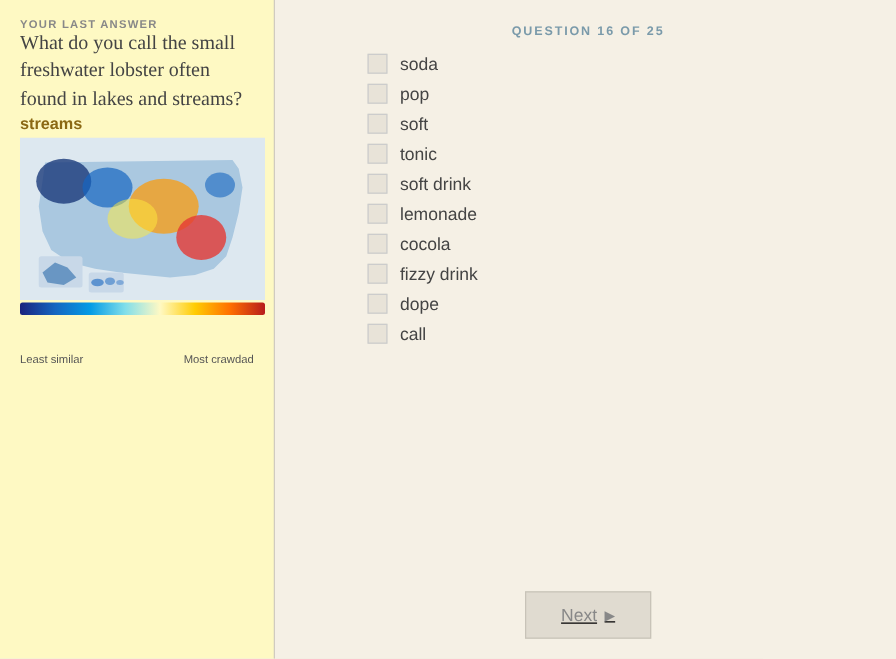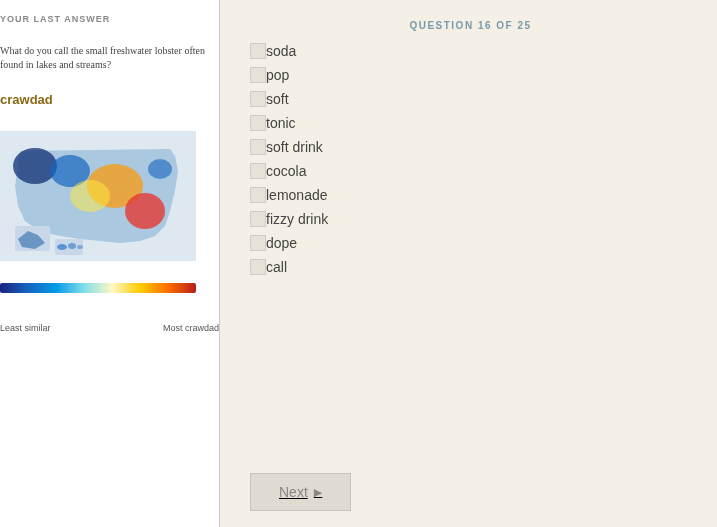--- a/index.html
+++ b/index.html
@@ -9,39 +9,39 @@
       width: 717px;
       height: 527px;
       display: flex;
       overflow: hidden;
     }
 
     
     .left-panel {
       width: 220px;
       min-width: 220px;
-      background: #ffffff;
-      padding: 14px 0;
-      display: flex;
-      flex-direction: column;
-      gap: 20px;
+      background: #fef9c3;
+      padding: 14px 16px;
+      display: flex;
+      flex-direction: column;
+      gap: 0;
       border-right: 1px solid #d0cbc0;
     }
 
     .your-last-answer-label {
       font-family: Arial, sans-serif;
       font-size: 9px;
       font-weight: bold;
       letter-spacing: 1px;
       color: #888;
       text-transform: uppercase;
     }
 
     .last-answer-question {
-      font-size: 10px;
+      font-size: 16px;
       color: #444;
       line-height: 1.4;
     }
 
     .last-answer-value {
       font-size: 13px;
       font-weight: bold;
       color: #8B6914;
       font-family: Arial, sans-serif;
     }
@@ -111,43 +111,45 @@
     .options-list {
       display: flex;
       flex-direction: column;
       gap: 4px;
       flex: 1;
     }
 
     .option-item {
       display: flex;
       align-items: center;
+      gap: 10px;
       padding: 2px 0;
       cursor: pointer;
+      margin-left: 44px;
     }
 
     .option-checkbox {
       width: 16px;
       height: 16px;
       background: #e8e3d8;
       border: 1px solid #ccc;
       flex-shrink: 0;
       cursor: pointer;
     }
 
     .option-label {
       font-size: 14px;
       color: #444;
       font-family: Arial, sans-serif;
       cursor: pointer;
     }
 
     .bottom-bar {
       display: flex;
-      justify-content: flex-start;
+      justify-content: center;
       align-items: flex-end;
       margin-top: 10px;
       text-decoration: underline;
     }
 
     .next-button {
       background: #e0dbd0;
       border: 1px solid #c8c3b8;
       padding: 10px 28px;
       font-size: 14px;
@@ -163,21 +165,21 @@
       font-size: 11px;
       color: #888;
     }
   </style>
 </head>
 <body>
 
 <div class="left-panel">
   <span class="your-last-answer-label">YOUR LAST ANSWER</span>
   <p class="last-answer-question">What do you call the small freshwater lobster often found in lakes and streams?</p>
-  <span class="last-answer-value">crawdad</span>
+  <span class="last-answer-value">streams</span>
 
   <div class="map-container">
     <svg class="map-svg" viewBox="0 0 196 130" xmlns="http://www.w3.org/2000/svg">
 
       <rect width="196" height="130" fill="#dde8f0"></rect>
 
       <path d="M20,20 L170,18 L175,25 L178,40 L175,60 L170,80 L165,95 L155,105 L140,110 L120,112 L100,110 L80,108 L60,105 L40,100 L25,90 L18,75 L15,55 L18,35 Z" fill="#aac8e0"></path>
 
       <ellipse cx="35" cy="35" rx="22" ry="18" fill="#1a3a7a" opacity="0.8"></ellipse>
 
@@ -229,25 +231,25 @@
       <div class="option-item">
         <div class="option-checkbox"></div>
         <span class="option-label">tonic</span>
       </div>
       <div class="option-item">
         <div class="option-checkbox"></div>
         <span class="option-label">soft drink</span>
       </div>
       <div class="option-item">
         <div class="option-checkbox"></div>
+        <span class="option-label">lemonade</span>
+      </div>
+      <div class="option-item">
+        <div class="option-checkbox"></div>
         <span class="option-label">cocola</span>
-      </div>
-      <div class="option-item">
-        <div class="option-checkbox"></div>
-        <span class="option-label">lemonade</span>
       </div>
       <div class="option-item">
         <div class="option-checkbox"></div>
         <span class="option-label">fizzy drink</span>
       </div>
       <div class="option-item">
         <div class="option-checkbox"></div>
         <span class="option-label">dope</span>
       </div>
       <div class="option-item">

